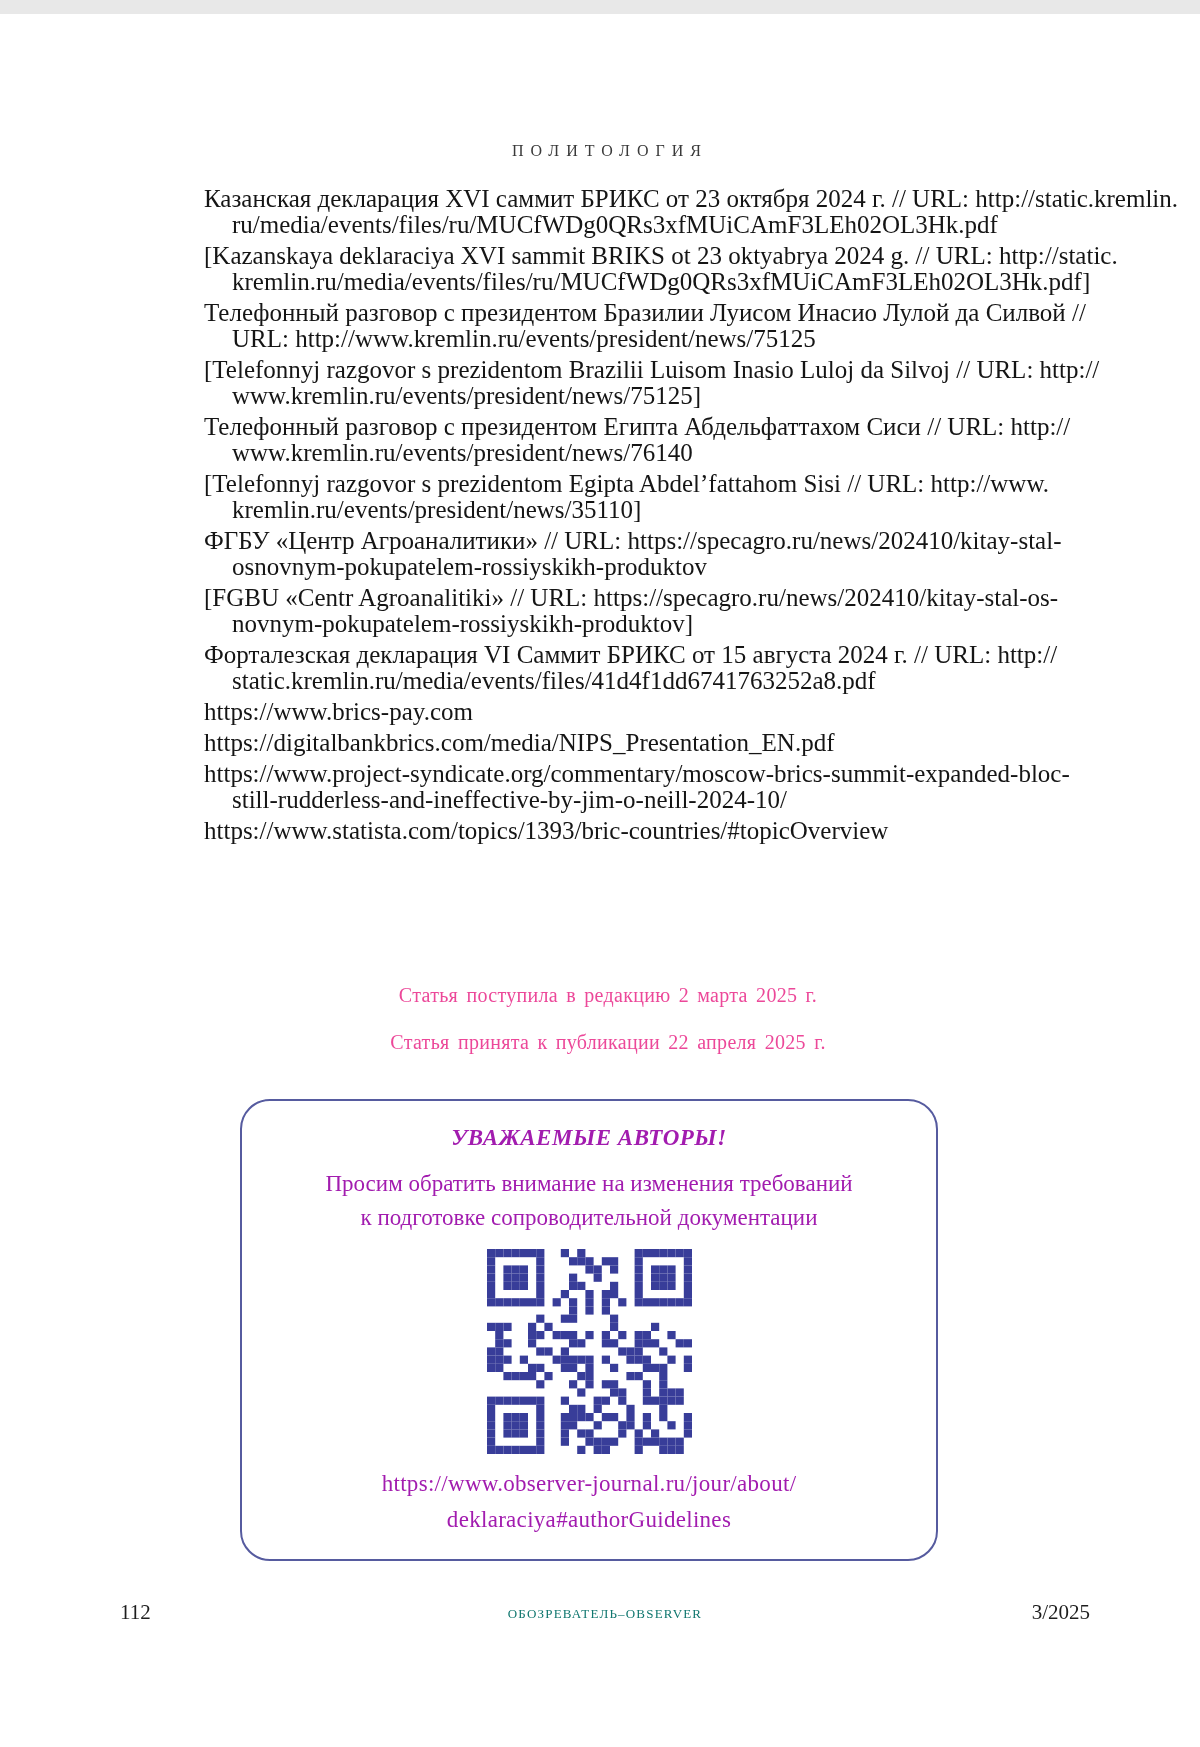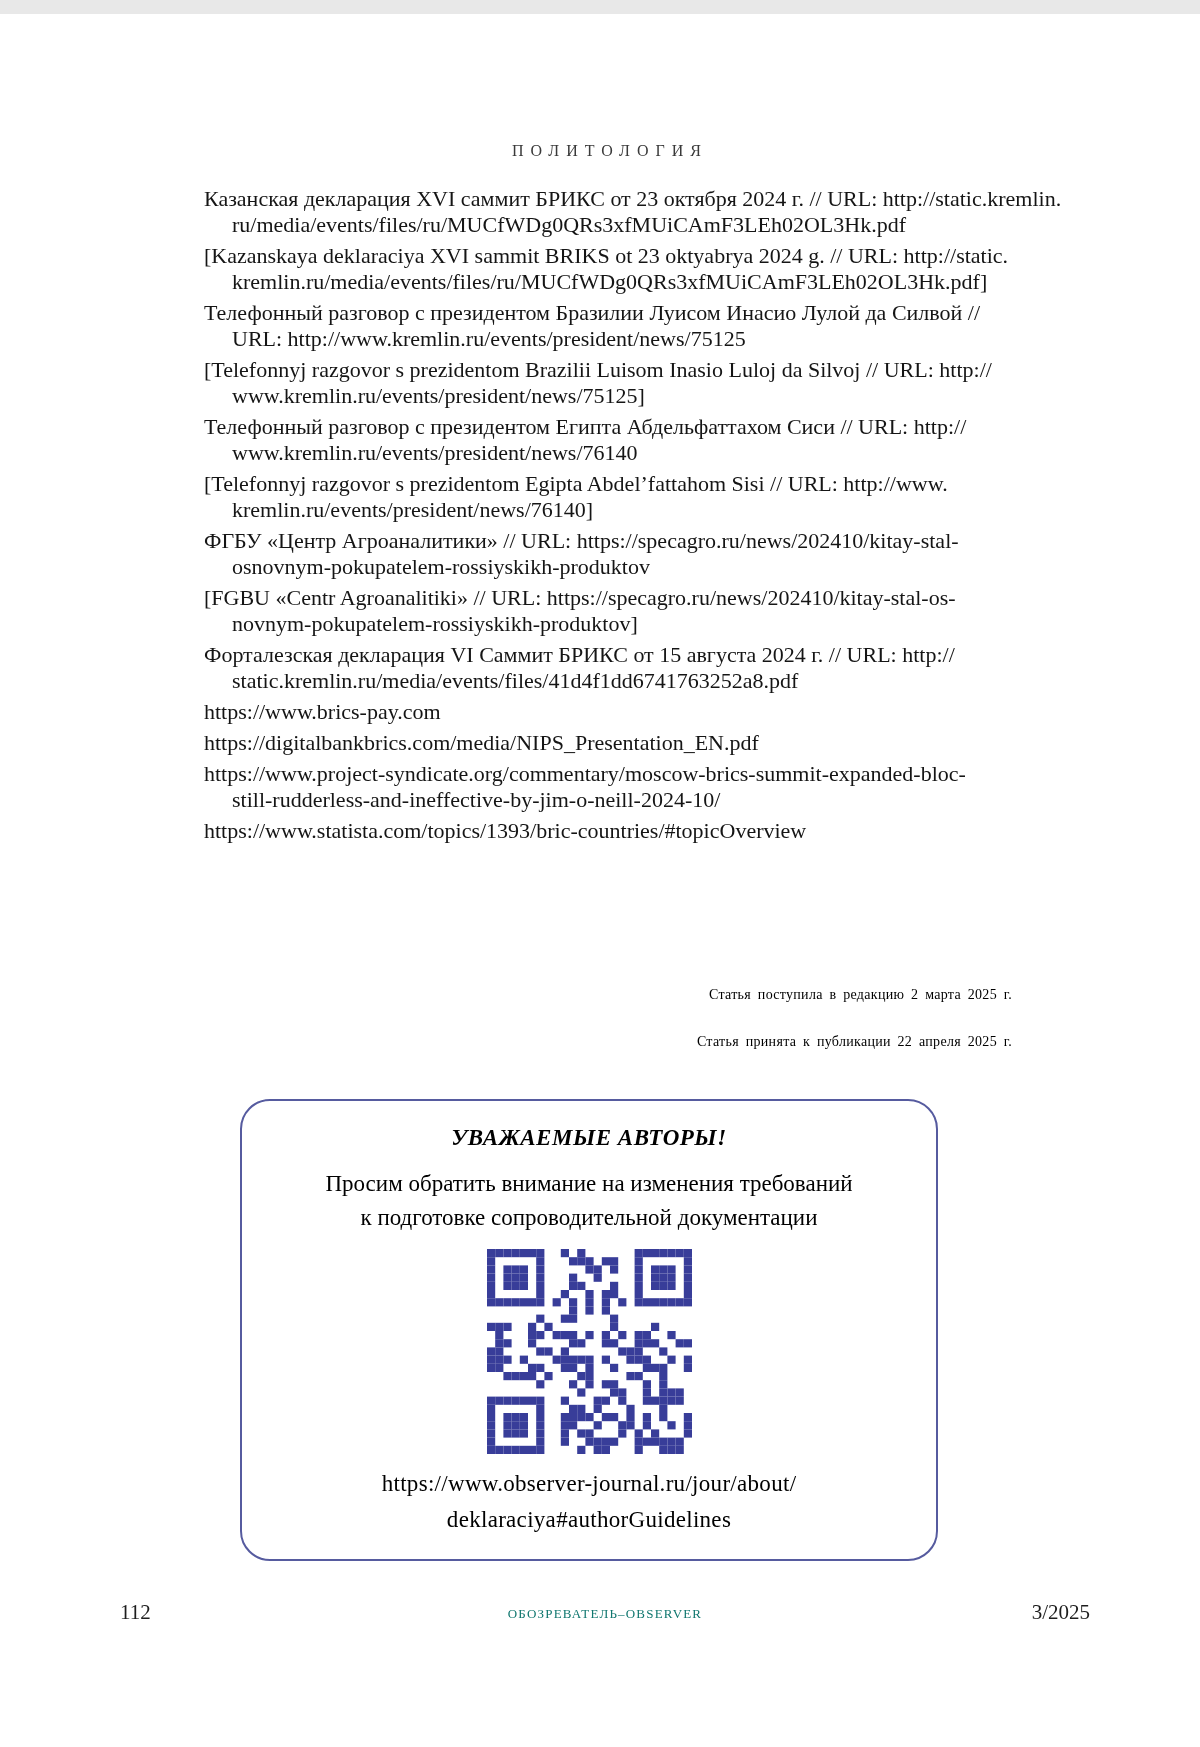--- a/index.html
+++ b/index.html
@@ -15,41 +15,41 @@
   
   .running-head{
     position:absolute;top:128px;left:204px;width:812px;
     text-align:center;
     font-size:16px;letter-spacing:7px;
     color:#3a3a3a;
   }
   
   .references{
     position:absolute;top:172px;left:204px;width:824px;
-    font-size:22px;line-height:26px;
+    font-size:25px;line-height:26px;
   }
   .ref-entry{margin-bottom:5px;}
   .ref-line{white-space:nowrap;}
   .ref-line.cont{padding-left:28px;}
   
   .dates{
     position:absolute;top:968px;left:204px;width:808px;
-    text-align:right;
-    color:#000000;
-    font-size:14px;line-height:26px;
+    text-align:center;
+    color:#ec4899;
+    font-size:20px;line-height:26px;
     word-spacing:3px;letter-spacing:0.3px;
   }
   .date-line{margin-bottom:21px;}
   
   .notice-box{
     position:absolute;top:1085px;left:240px;width:698px;height:462px;
     border:2px solid #565b9f;border-radius:30px;
     box-sizing:border-box;
     text-align:center;
-    color:#000000;
+    color:#a21caf;
   }
   .notice-title{
     margin-top:24px;
     font-size:23px;font-weight:bold;font-style:italic;
     letter-spacing:0.5px;
   }
   .notice-message{
     margin-top:16px;
     font-size:23px;font-weight:normal;
     line-height:34px;
@@ -101,21 +101,21 @@
       <div class="ref-entry">
         <div class="ref-line">[Telefonnyj razgovor s prezidentom Brazilii Luisom Inasio Luloj da Silvoj // URL: http://</div>
         <div class="ref-line cont">www.kremlin.ru/events/president/news/75125]</div>
       </div>
       <div class="ref-entry">
         <div class="ref-line">Телефонный разговор с президентом Египта Абдельфаттахом Сиси // URL: http://</div>
         <div class="ref-line cont">www.kremlin.ru/events/president/news/76140</div>
       </div>
       <div class="ref-entry">
         <div class="ref-line">[Telefonnyj razgovor s prezidentom Egipta Abdel’fattahom Sisi // URL: http://www.</div>
-        <div class="ref-line cont">kremlin.ru/events/president/news/76140]</div>
+        <div class="ref-line cont">kremlin.ru/events/president/news/35110]</div>
       </div>
       <div class="ref-entry">
         <div class="ref-line">ФГБУ «Центр Агроаналитики» // URL: https://specagro.ru/news/202410/kitay-stal-</div>
         <div class="ref-line cont">osnovnym-pokupatelem-rossiyskikh-produktov</div>
       </div>
       <div class="ref-entry">
         <div class="ref-line">[FGBU «Centr Agroanalitiki» // URL: https://specagro.ru/news/202410/kitay-stal-os-</div>
         <div class="ref-line cont">novnym-pokupatelem-rossiyskikh-produktov]</div>
       </div>
       <div class="ref-entry">

